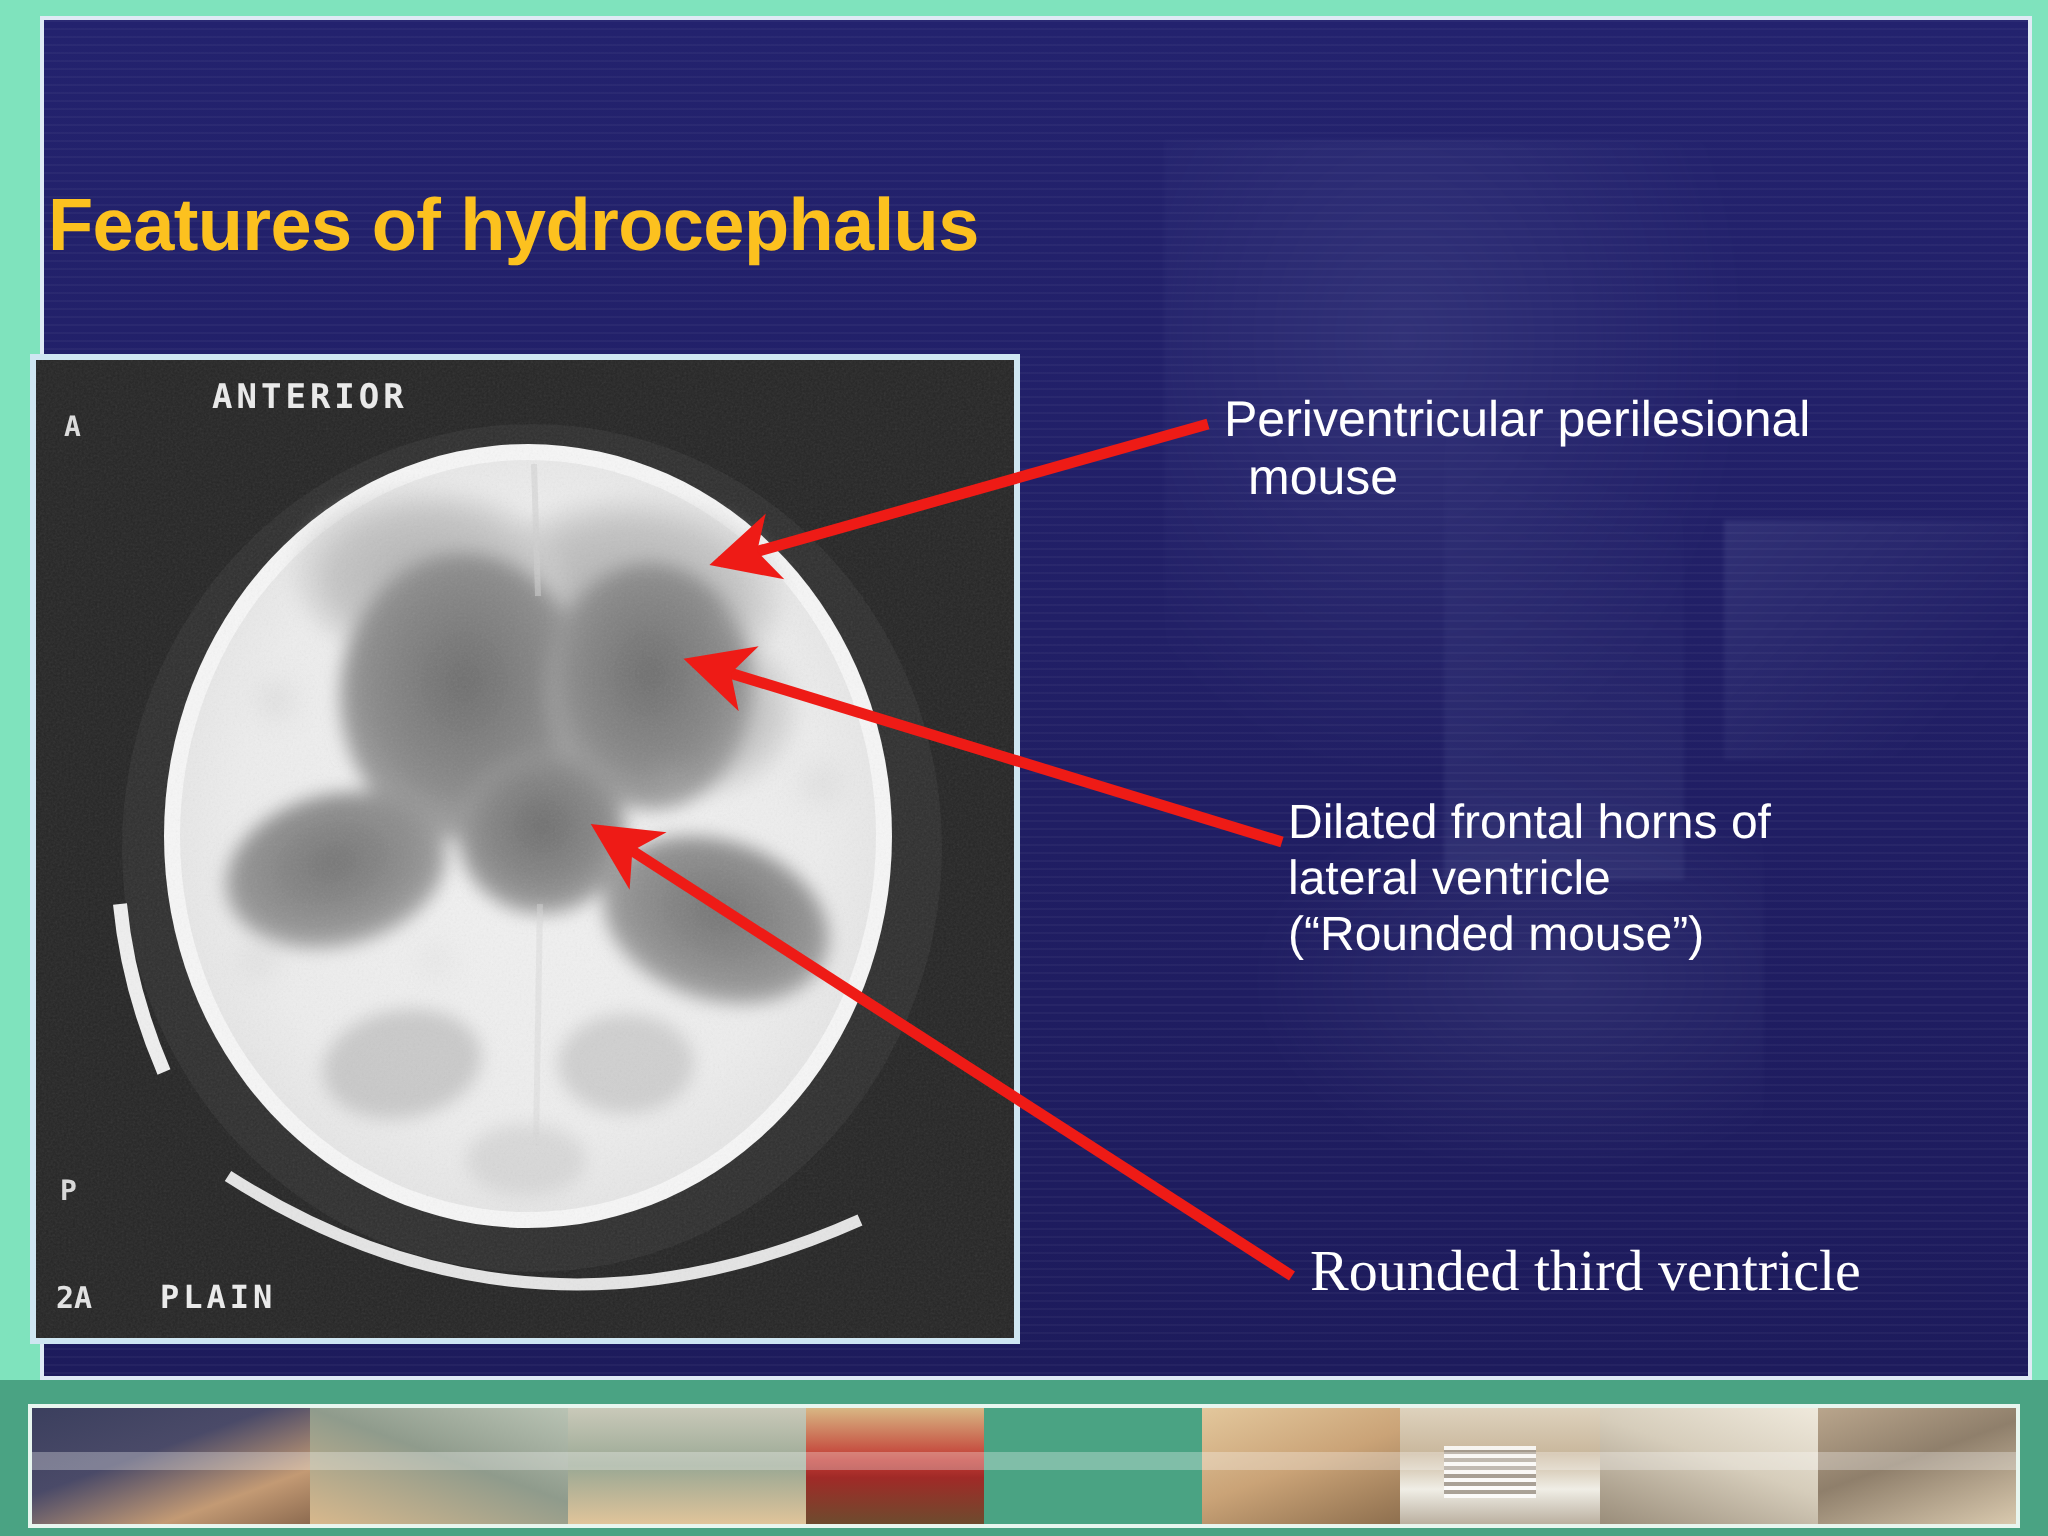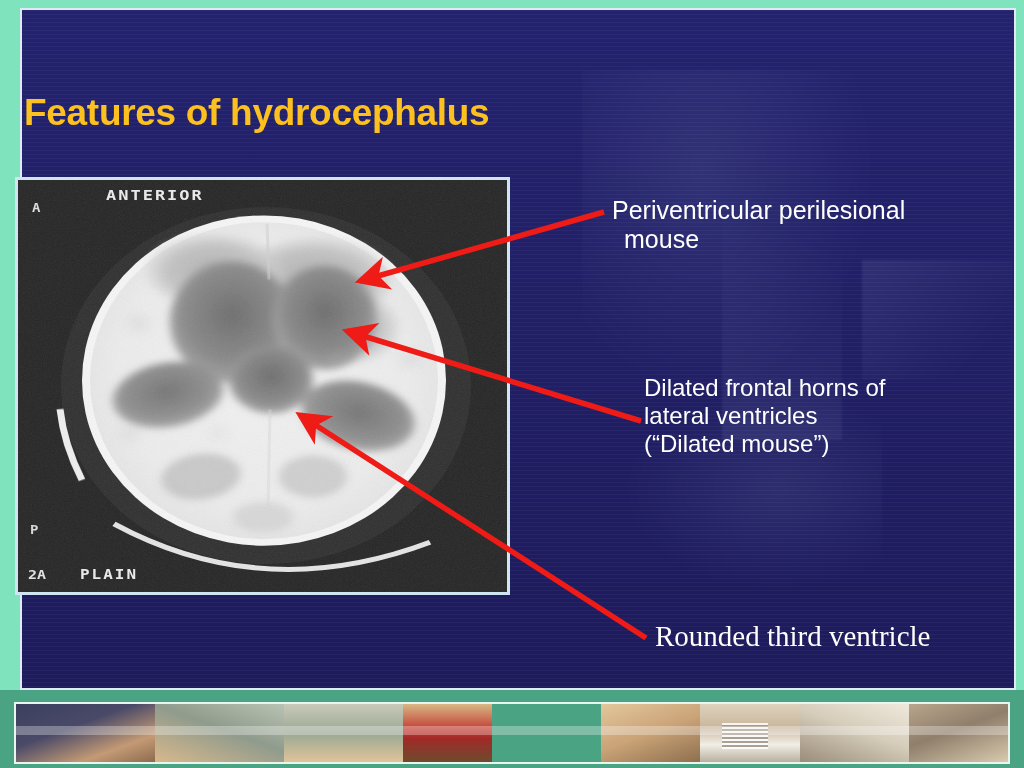--- a/index.html
+++ b/index.html
@@ -82,21 +82,21 @@
     white-space: nowrap;
     margin-top: 37px;
   }
 
   
   #ct-frame {
     position: absolute;
     left: 15px;
     top: 177px;
     width: 495px;
-    height: 418px;
+    height: 495px;
     border: 3px solid #cfe6f2;
     background: #f97316;
     box-sizing: border-box;
     z-index: 5;
     overflow: hidden;
   }
   #ct-svg { display: block; width: 100%; height: 100%; }
 
   
   .label {
@@ -108,21 +108,21 @@
   #label-oedema {
     left: 612px;
     top: 196px;
     font-size: 25px;
     width: 400px;
   }
   #label-oedema .l2 { padding-left: 12px; }
 
   #label-horns {
     left: 644px;
-    top: 374px;
+    top: 398px;
     font-size: 24px;
     width: 370px;
   }
   #label-third {
     left: 655px;
     top: 620px;
     font-size: 29px;
     font-family: "Liberation Serif", serif;
     width: 380px;
   }
@@ -290,22 +290,22 @@
     </svg>
   </div>
 
   <div class="label" id="label-oedema">
     <div class="l1">Periventricular perilesional</div>
     <div class="l2">mouse</div>
   </div>
 
   <div class="label" id="label-horns">
     <div>Dilated frontal horns of</div>
-    <div>lateral ventricles</div>
-    <div>(“Dilated mouse”)</div>
+    <div>lateral ventricle</div>
+    <div>(“Rounded mouse”)</div>
   </div>
 
   <div class="label" id="label-third">
     <div>Rounded third ventricle</div>
   </div>
 
   <svg id="arrows">
     <defs>
       <marker id="ah" markerWidth="7" markerHeight="7" refX="5.4" refY="3.5" orient="auto" markerUnits="strokeWidth">
         <path d="M6.4,3.5 L0.2,0.4 L1.9,3.5 L0.2,6.6 Z" fill="#ee1b16"></path>

